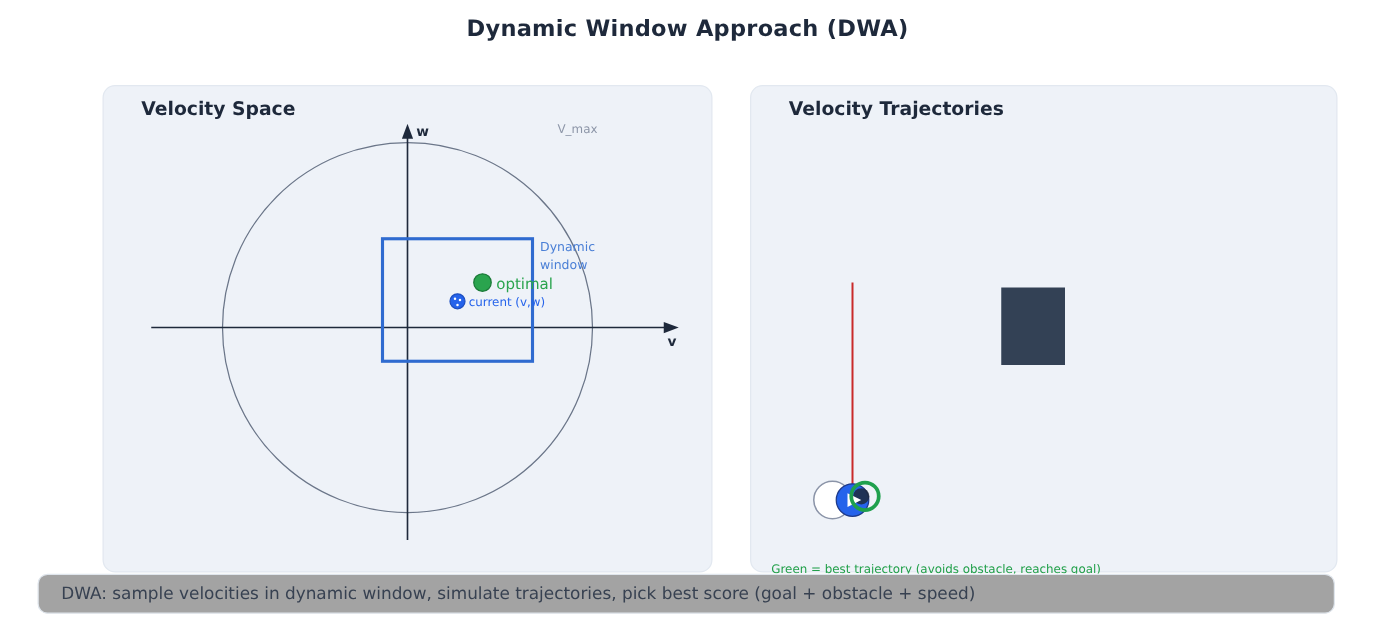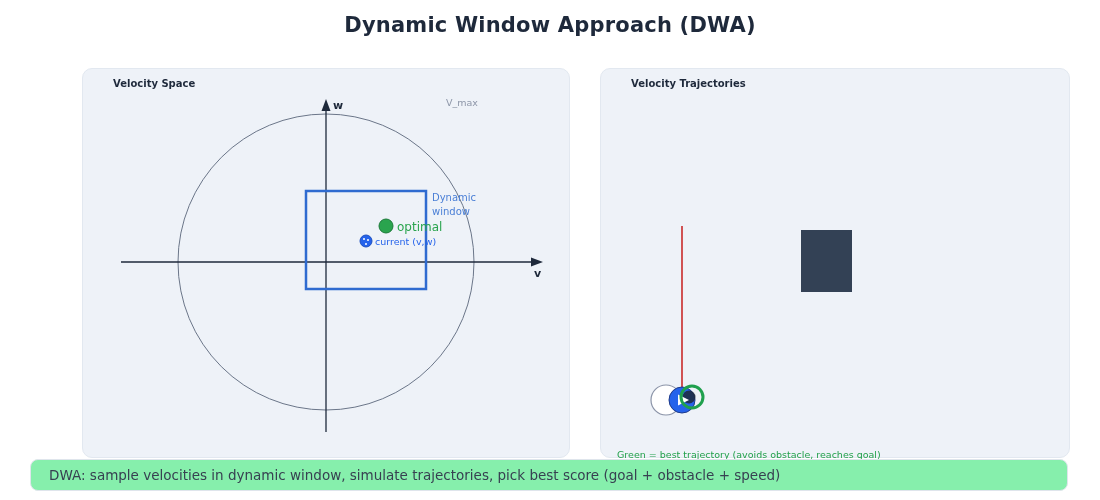--- a/index.html
+++ b/index.html
@@ -7,48 +7,48 @@
     width: 1100px; height: 500px;
     background: #ffffff;
     font-family: "DejaVu Sans", "Liberation Sans", sans-serif;
     overflow: hidden;
     position: relative;
   }
   .main-title {
     position: absolute;
     top: 13px; left: 0; width: 1100px;
     text-align: center;
-    font-size: 21px;
+    font-size: 18px;
     font-weight: bold;
     color: #1e293b;
     letter-spacing: 0.2px;
   }
   .panel {
     position: absolute;
     top: 68px;
     height: 390px;
     background: #eef2f8;
     border: 1px solid #e2e8f0;
     border-radius: 10px;
   }
   .panel-left  { left: 82px;  width: 488px; }
   .panel-right { left: 600px; width: 470px; }
   .panel-title {
     position: absolute;
     top: 9px; left: 30px;
-    font-size: 10px;
+    font-size: 15px;
     font-weight: bold;
     color: #1e293b;
   }
   .panel svg { position: absolute; top: 0; left: 0; }
   .caption-bar {
     position: absolute;
     left: 30px; top: 459px;
     width: 1038px; height: 32px;
-    background: #86efac;
+    background: #a3a3a3;
     border: 1px solid #dfe5ec;
     border-radius: 8px;
     display: flex;
     align-items: center;
     padding-left: 18px;
     font-size: 13.5px;
     color: #374151;
     z-index: 5;
   }
 </style>

